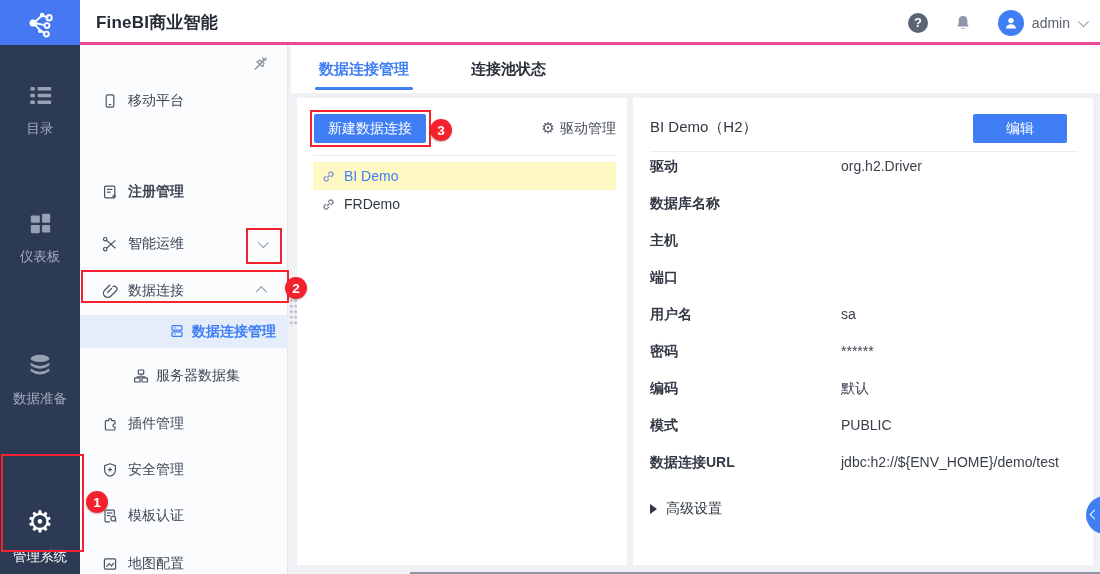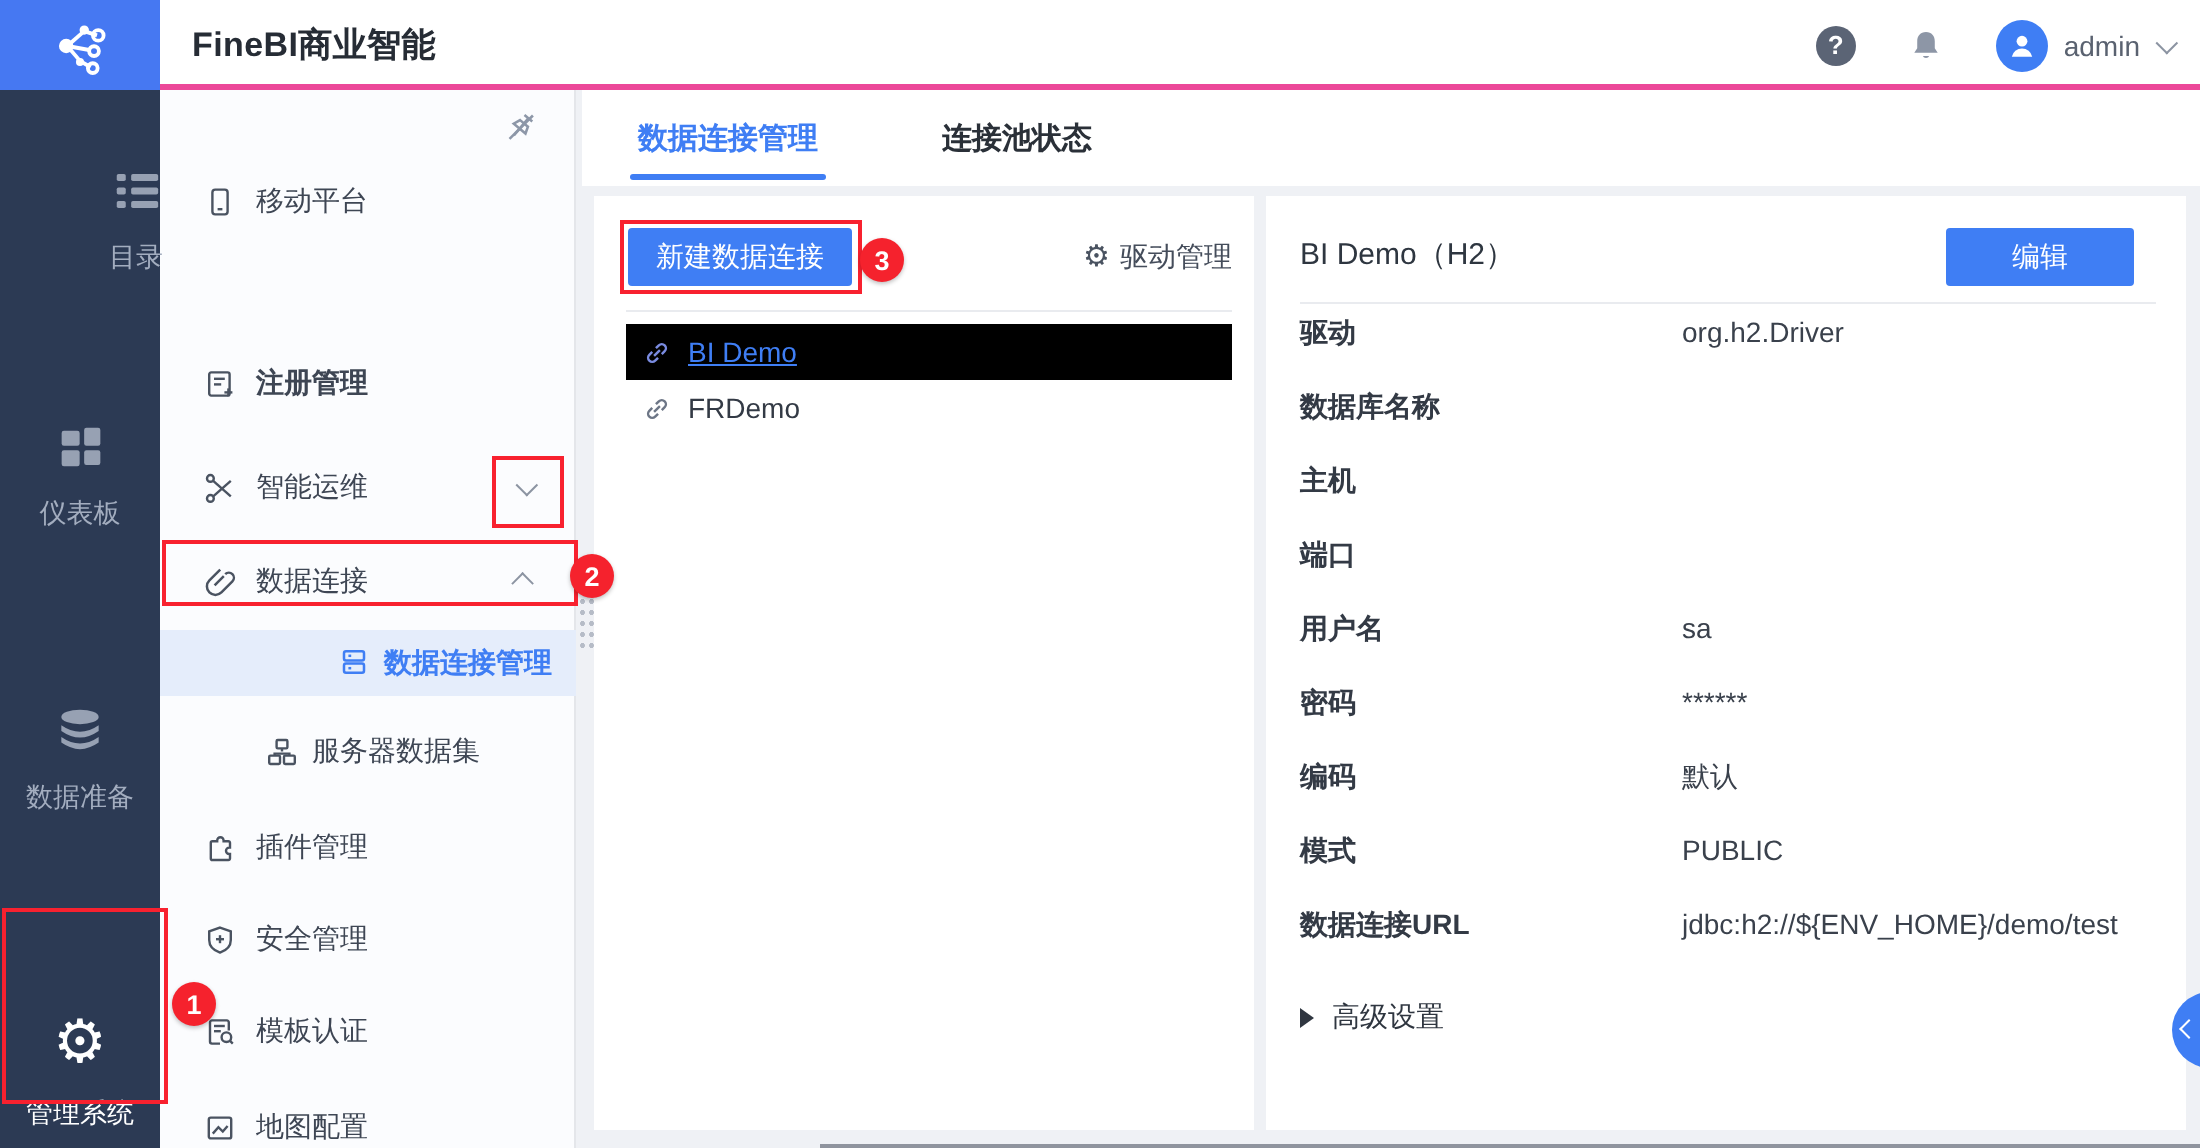--- a/index.html
+++ b/index.html
@@ -62,21 +62,21 @@
   .list-panel { position:absolute; left:297px; top:98px; width:330px; height:467px; background:#fff; z-index:5; }
   .new-conn-btn { position:absolute; left:17px; top:16px; width:112px; height:29px; background:#3f7ef4;
                   color:#fff; font-size:14px; border:none; border-radius:2px; cursor:pointer;
                   font-family:inherit; }
   .driver-mgmt { position:absolute; right:11px; top:16px; height:29px; display:flex; align-items:center;
                  gap:5px; font-size:14px; color:#454d5b; cursor:pointer; }
   .gear-small { font-size:15px; color:#4a5361; font-family:"DejaVu Sans",sans-serif; line-height:15px; }
   .list-divider { position:absolute; left:16px; right:11px; top:57px; height:1px; background:#e9ebef; }
   .conn-row { position:absolute; left:16px; right:11px; height:28px; display:flex; align-items:center;
               gap:8px; padding-left:8px; font-size:14px; color:#333a45; cursor:pointer; }
-  .conn-row.r1 { top:64px; background:#000000; color:#3f7ef4;text-decoration:underline; }
+  .conn-row.r1 { top:64px; background:#fef9c3; color:#3f7ef4; }
   .conn-row.r2 { top:92px; }
 
   .detail-panel { position:absolute; left:633px; top:98px; width:460px; height:467px; background:#fff; z-index:5;text-decoration:underline; }
   .detail-header { position:absolute; left:17px; right:15px; top:16px; height:29px; }
   .detail-title { position:absolute; left:0; top:4px; font-size:15px; color:#2e3640; }
   .edit-btn { position:absolute; right:11px; top:0; width:94px; height:29px; background:#3f7ef4; color:#fff;
               font-size:14px; border:none; border-radius:2px; cursor:pointer; font-family:inherit;margin-left:10px; }
   .detail-divider { position:absolute; left:17px; right:15px; top:53px; height:1px; background:#e9ebef; }
   .frows { position:absolute; left:17px; right:15px; top:60px; }
   .frow { height:37px; display:flex; align-items:flex-start;gap:36px; }
@@ -147,21 +147,21 @@
             <path d="M2.9 13.4 a5.2 5.2 0 0 1 10.2 0 z" fill="#fff"></path>
           </svg>
         </div>
         <span class="admin-name">admin</span>
         <span class="chev down"></span>
       </div>
     </div>
   </header>
 
   <nav class="lsidebar">
-    <div class="lnav-item" style="top:37px;margin-left:28px;">
+    <div class="lnav-item" style="top:37px;">
       <span class="licon">
         <svg width="27" height="27" viewBox="0 0 24 24" fill="#97a1b3">
           <rect x="3" y="4.4" width="4" height="3.2" rx="0.8"></rect>
             <rect x="9.4" y="4.4" width="12" height="3.2" rx="0.8"></rect>
           <rect x="3" y="10.4" width="4" height="3.2" rx="0.8"></rect>
             <rect x="9.4" y="10.4" width="12" height="3.2" rx="0.8"></rect>
           <rect x="3" y="16.4" width="4" height="3.2" rx="0.8"></rect>
             <rect x="9.4" y="16.4" width="12" height="3.2" rx="0.8"></rect>
         </svg>
       </span>

